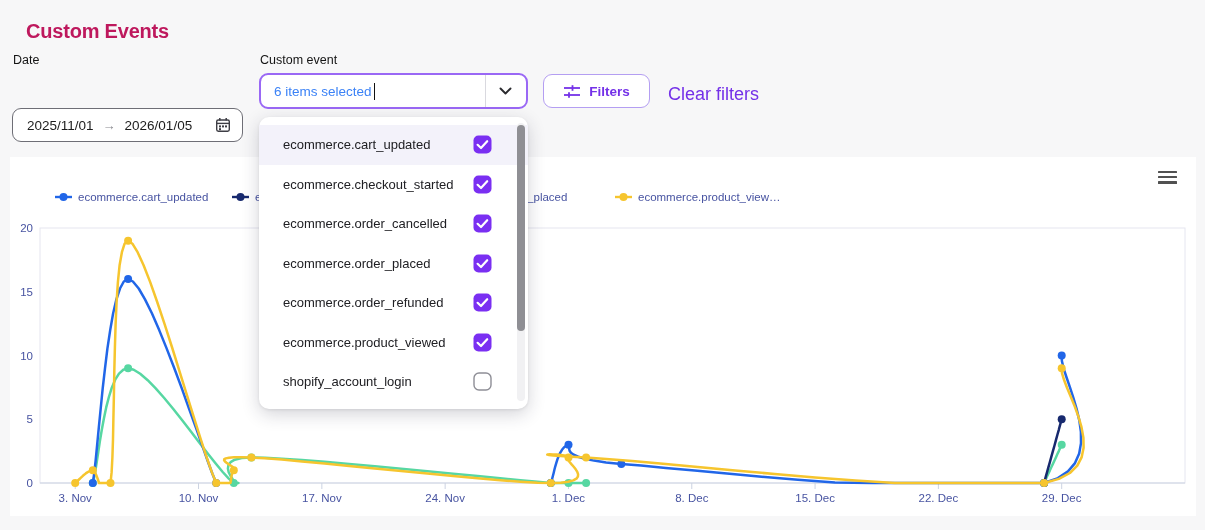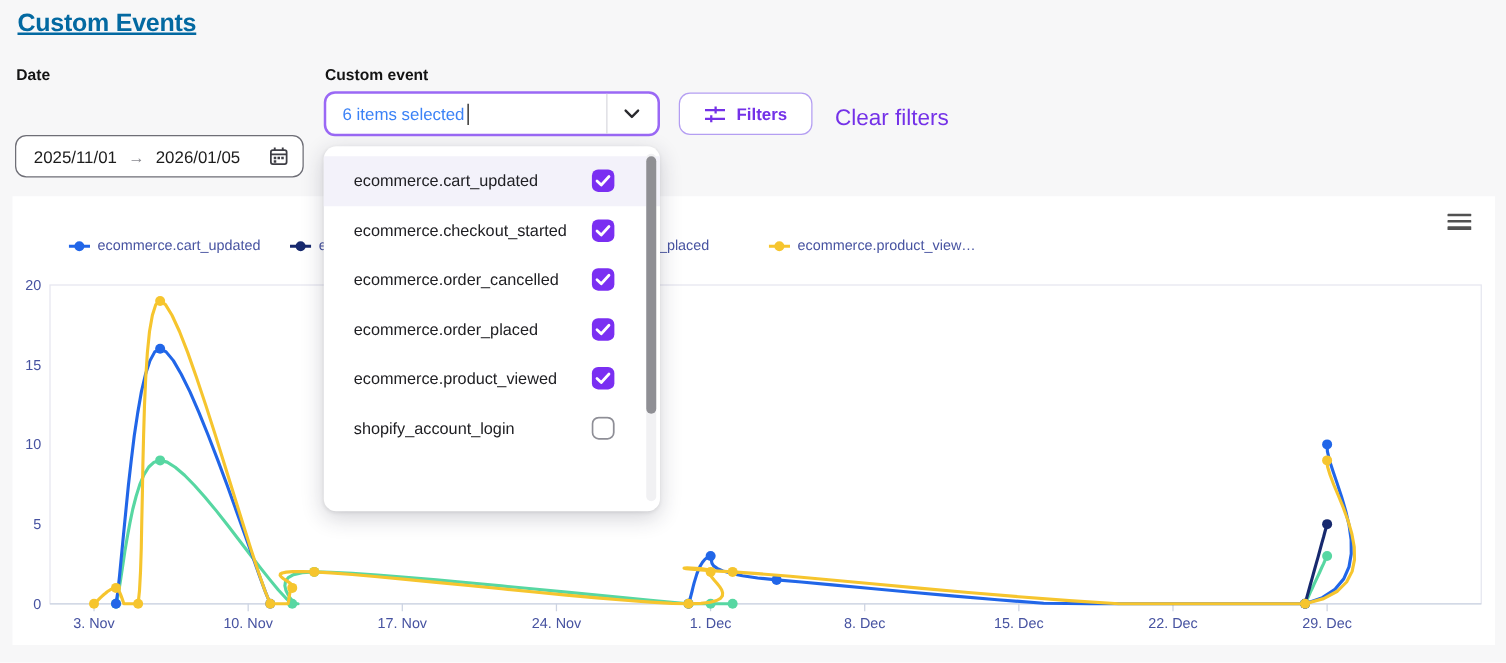--- a/index.html
+++ b/index.html
@@ -1,21 +1,21 @@
 <!DOCTYPE html>
 <html><head>
 <meta charset="utf-8">
 <style>
   html,body{margin:0;padding:0;}
   body{width:1205px;height:530px;overflow:hidden;background:#f7f7f8;
        font-family:"Liberation Sans",sans-serif;color:#1a1a1a;position:relative;}
   .page{position:absolute;inset:0;}
-  h1{position:absolute;left:14px;top:8px;margin:0;font-size:20px;font-weight:800;
-     letter-spacing:-.2px;color:#0369a1;text-decoration:underline;}
-  .flabel{position:absolute;top:53px;font-size:12.5px;font-weight:700;color:#141414;}
+  h1{position:absolute;left:14px;top:8px;margin:12px;font-size:20px;font-weight:800;
+     letter-spacing:-.2px;color:#be185d;}
+  .flabel{position:absolute;top:53px;font-size:12.5px;font-weight:400;color:#141414;}
   #date-label{left:13px;} #event-label{left:260px;}
   .datebox{position:absolute;left:12px;top:74px;width:231px;height:34px;background:#fff;
      border:1.5px solid #6e6e76;border-radius:9px;display:flex;align-items:center;
      box-sizing:border-box;padding:0 11px 0 14px;font-size:13.5px;color:#1c1c1c;cursor:pointer;margin-top:34px;}
   .datebox .arrow{color:#8a8a90;margin:0 9px;font-size:13px;}
   .datebox svg{margin-left:auto;}
   .selectbox{position:absolute;left:259px;top:73px;width:269px;height:36px;background:#fff;
      border:2px solid #9a68f5;border-radius:9px;display:flex;align-items:center;
      box-sizing:border-box;padding:0 0 0 13px;font-size:13.5px;color:#3b82f6;cursor:text;}
   .caret{display:inline-block;width:1.2px;height:17px;background:#111;margin-left:2px;
@@ -227,20 +227,27 @@
           </svg>
         </div>
         <div class="dd-row">
           <span class="lbl">ecommerce.order_placed</span>
           <svg width="19" height="19" viewBox="0 0 19 19">
             <rect x="0.5" y="0.5" width="18" height="18" rx="5" fill="#7a2ff2"></rect>
             <path d="M4.6 9.8 L8 13 L14.2 6.2" fill="none" stroke="#fff" stroke-width="2.2" stroke-linecap="round" stroke-linejoin="round"></path>
           </svg>
         </div>
         <div class="dd-row">
+          <span class="lbl">ecommerce.order_refunded</span>
+          <svg width="19" height="19" viewBox="0 0 19 19">
+            <rect x="0.5" y="0.5" width="18" height="18" rx="5" fill="#7a2ff2"></rect>
+            <path d="M4.6 9.8 L8 13 L14.2 6.2" fill="none" stroke="#fff" stroke-width="2.2" stroke-linecap="round" stroke-linejoin="round"></path>
+          </svg>
+        </div>
+        <div class="dd-row">
           <span class="lbl">ecommerce.product_viewed</span>
           <svg width="19" height="19" viewBox="0 0 19 19">
             <rect x="0.5" y="0.5" width="18" height="18" rx="5" fill="#7a2ff2"></rect>
             <path d="M4.6 9.8 L8 13 L14.2 6.2" fill="none" stroke="#fff" stroke-width="2.2" stroke-linecap="round" stroke-linejoin="round"></path>
           </svg>
         </div>
         <div class="dd-row">
           <span class="lbl">shopify_account_login</span>
           <svg width="19" height="19" viewBox="0 0 19 19">
             <rect x="1" y="1" width="17" height="17" rx="5" fill="#fff" stroke="#8e8e96" stroke-width="1.4"></rect>

